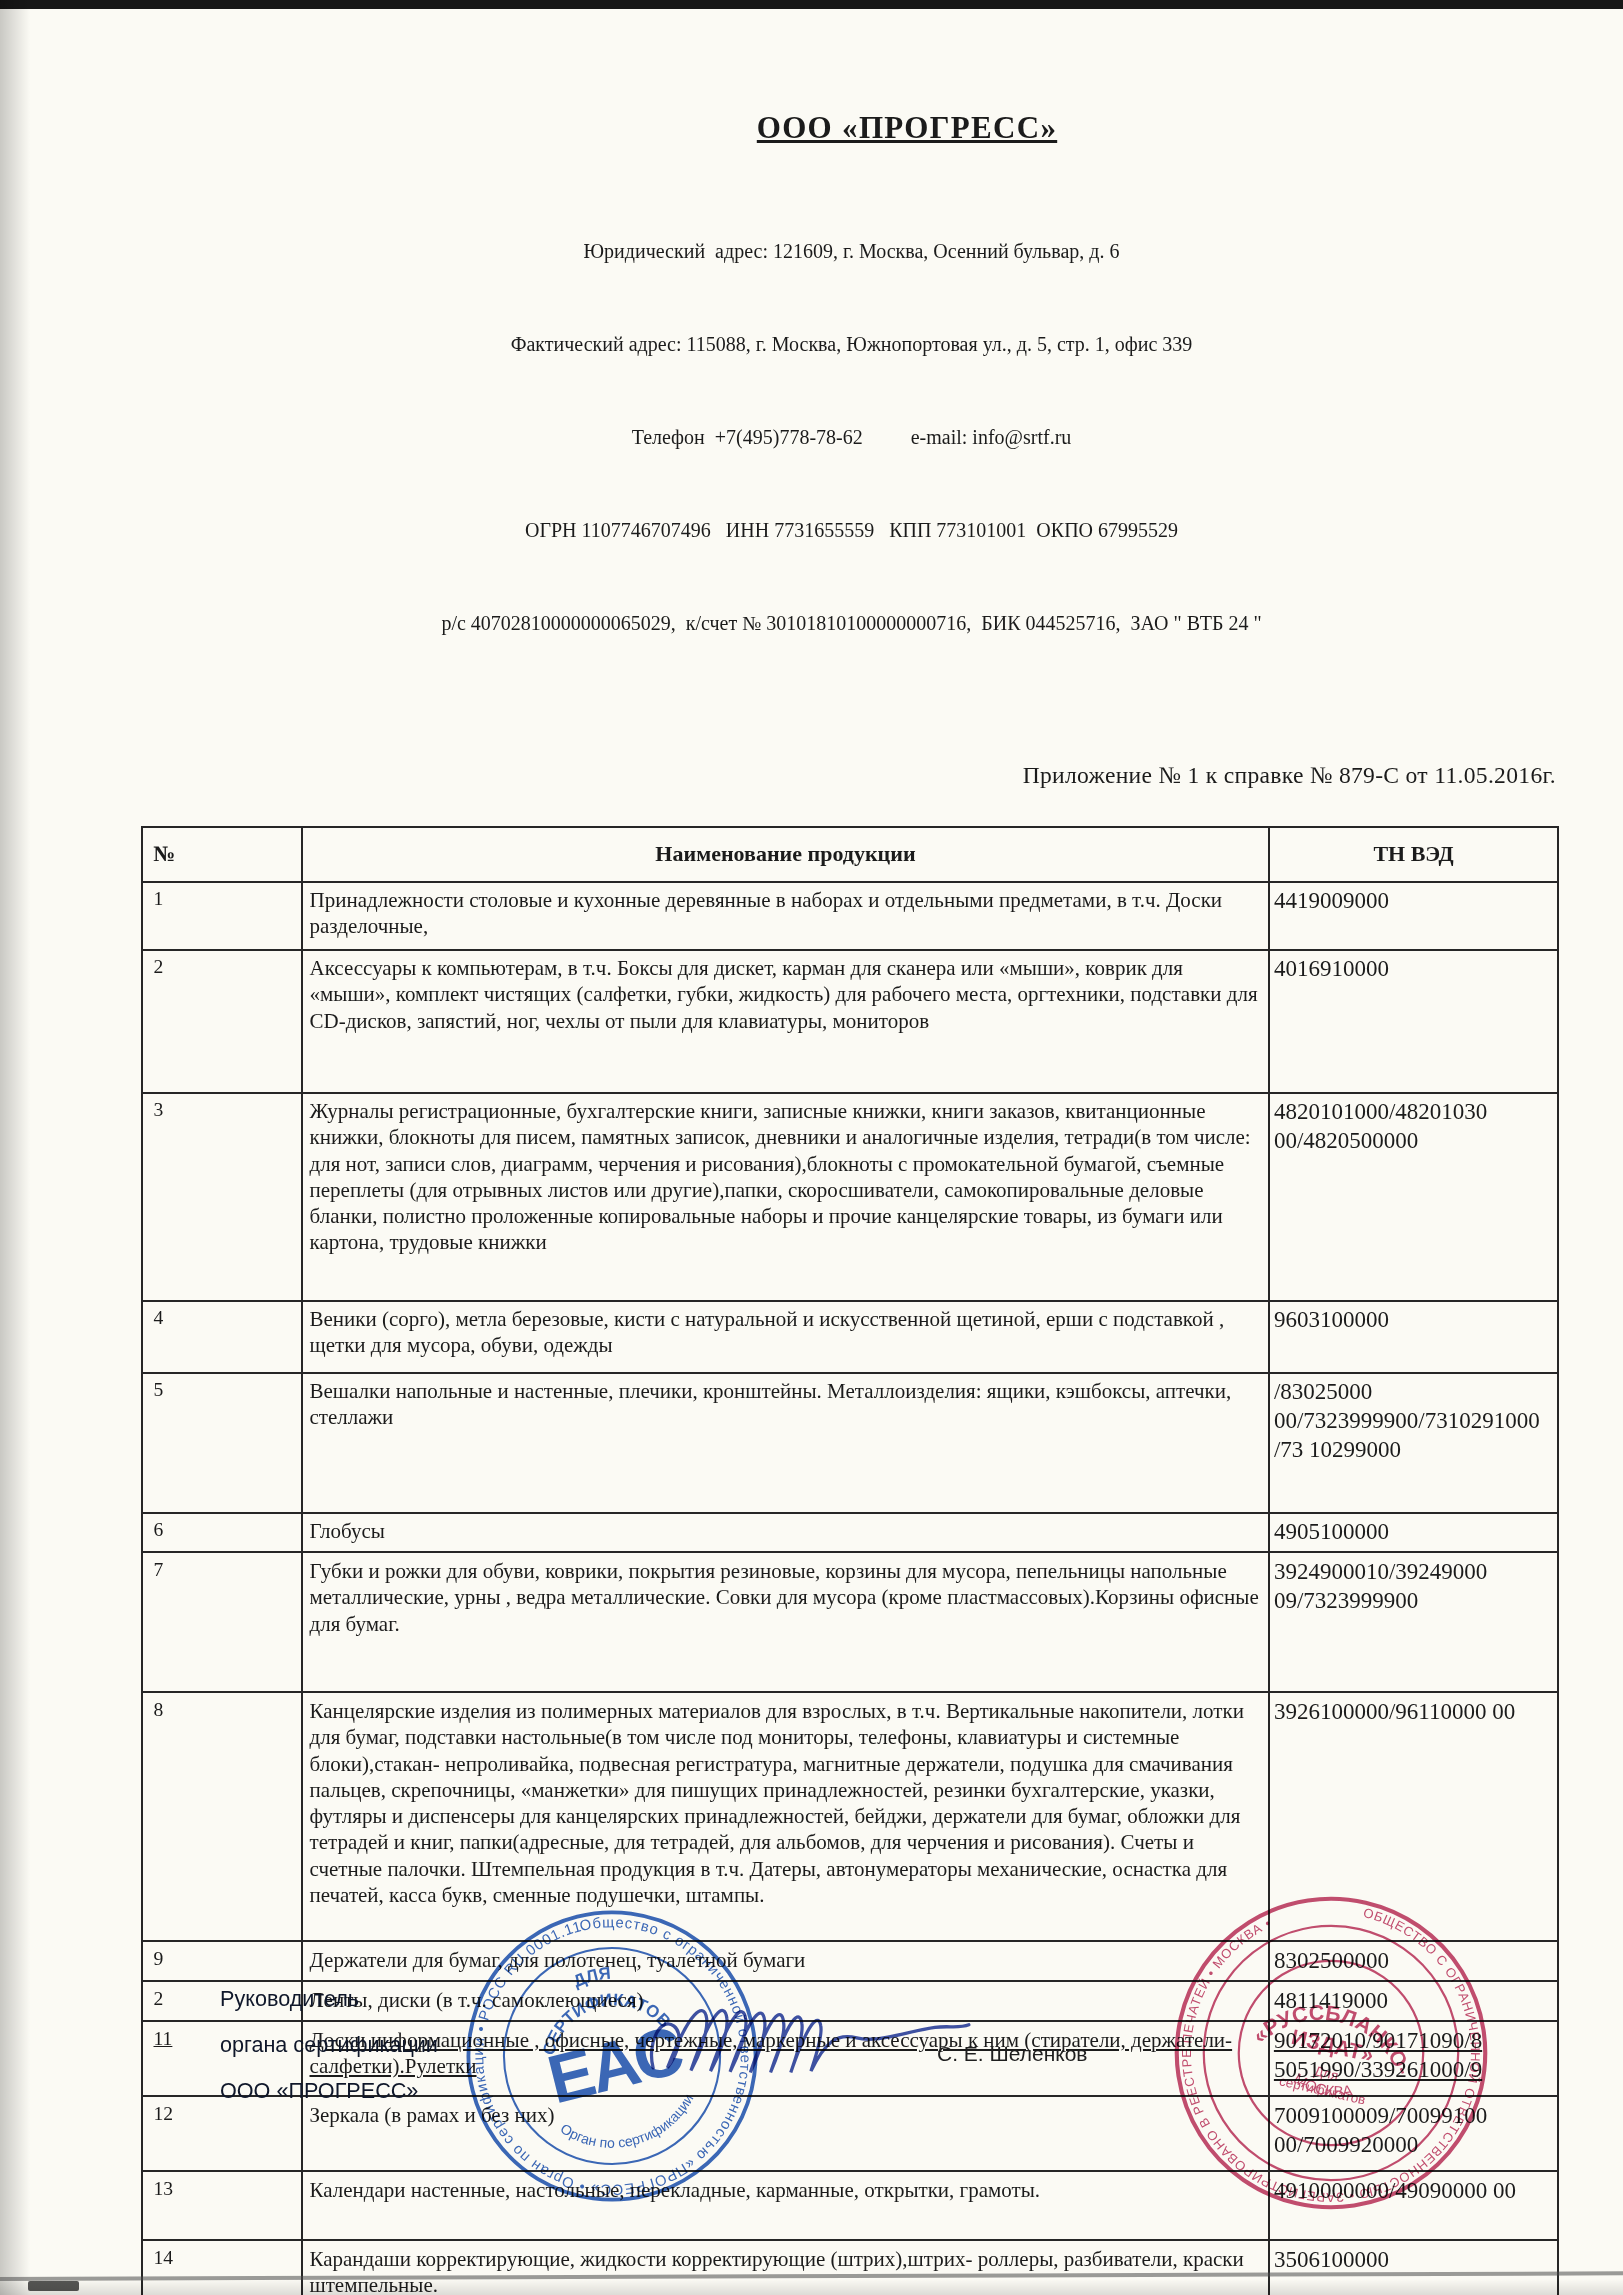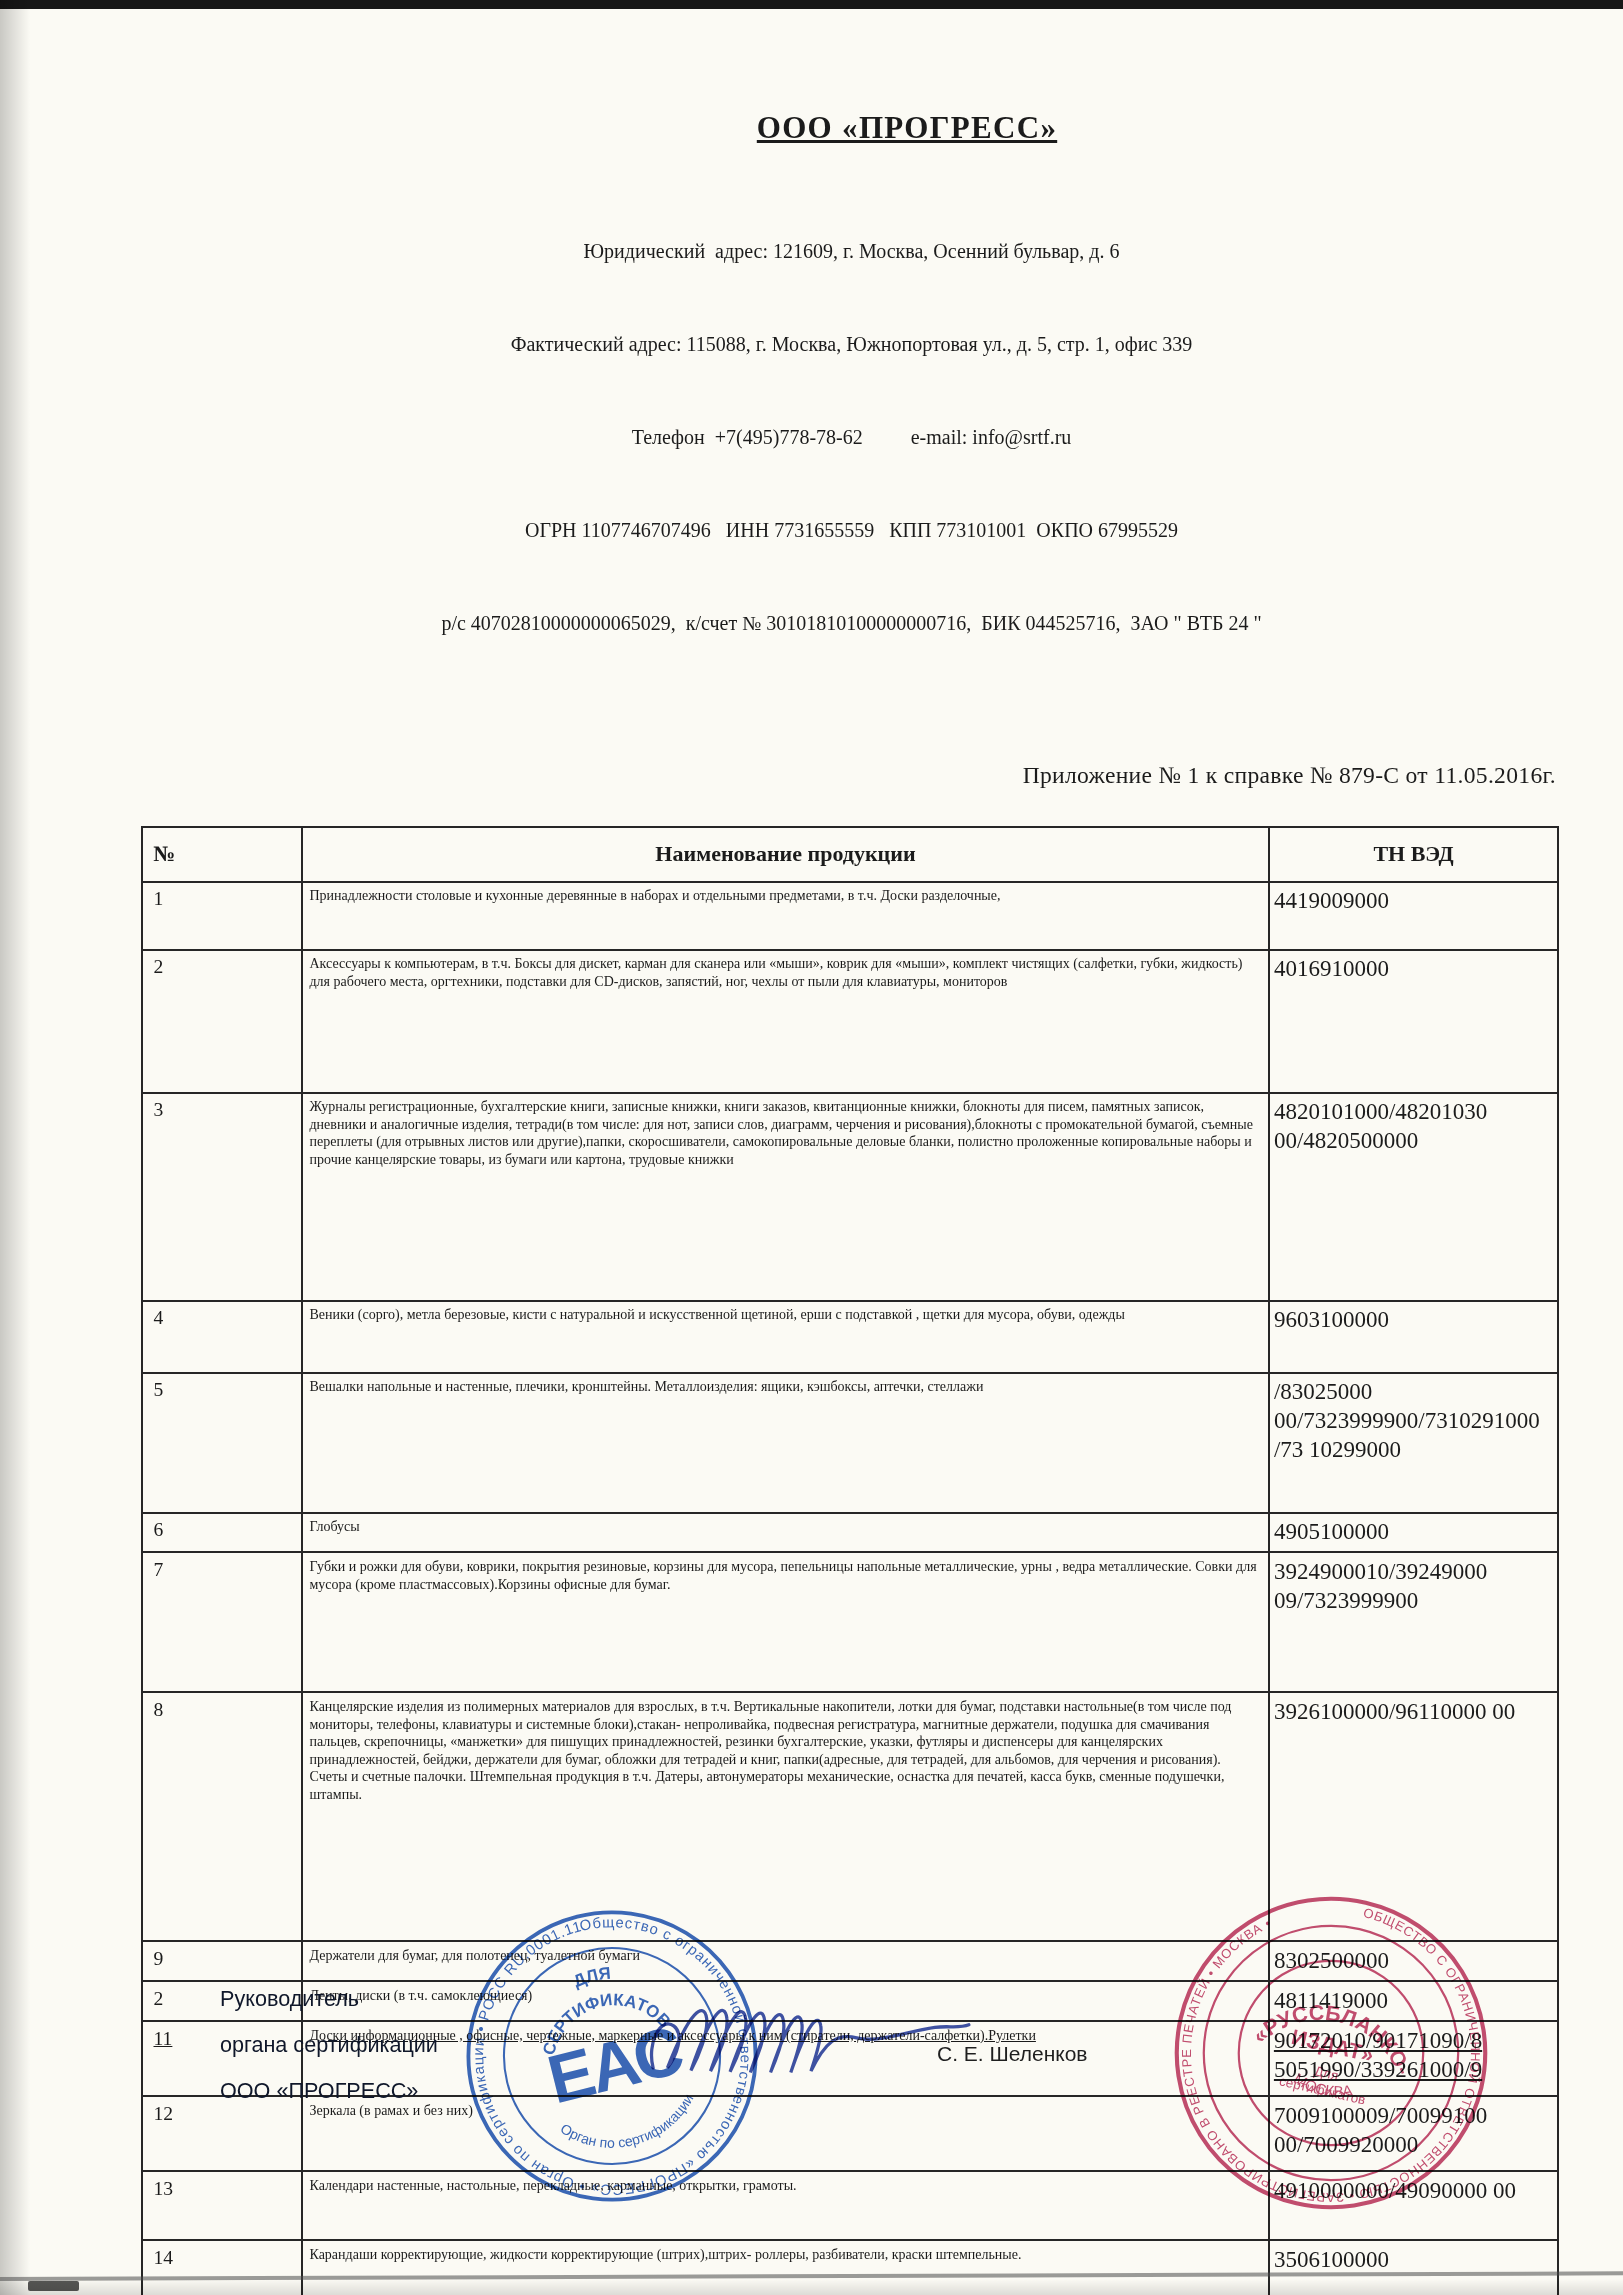--- a/index.html
+++ b/index.html
@@ -45,21 +45,21 @@
     margin:37px 0 0 101px;width:1416px;
   }
   .product-table col.c1{width:160px;}
   .product-table col.c2{width:967px;}
   .product-table col.c3{width:289px;}
   .product-table th,.product-table td{border:2px solid #262626;vertical-align:top;}
   .product-table thead tr{height:55px;}
   .product-table th{vertical-align:middle;font-size:22px;font-weight:bold;}
   .th-num{text-align:left;padding-left:10.5px;}
   .col-num{font-size:19.6px;padding:5.2px 2.6px 2.6px 10.5px;}
-  .cell-name{font-size:14px;line-height:1.25;padding:4.6px 9.2px 4.6px 6.5px;}
+  .cell-name{font-size:21px;line-height:1.25;padding:4.6px 9.2px 4.6px 6.5px;}
   .cell-code{font-size:23px;line-height:1.25;padding:4.6px 2.6px 4.6px 3.9px;white-space:pre-line;word-break:break-all;}
   tbody tr:nth-child(1){height:68px;}
   tbody tr:nth-child(2){height:143px;}
   tbody tr:nth-child(3){height:208px;}
   tbody tr:nth-child(4){height:72px;}
   tbody tr:nth-child(5){height:140px;}
   tbody tr:nth-child(6){height:37px;}
   tbody tr:nth-child(7){height:140px;}
   tbody tr:nth-child(8){height:249px;}
   tbody tr:nth-child(9){height:37px;}

